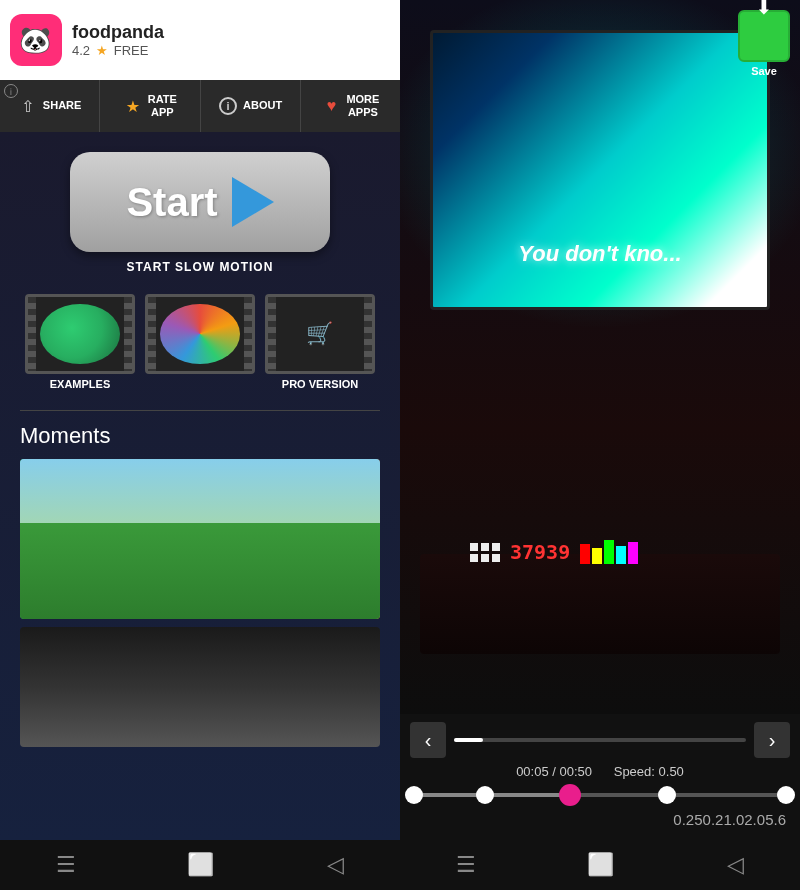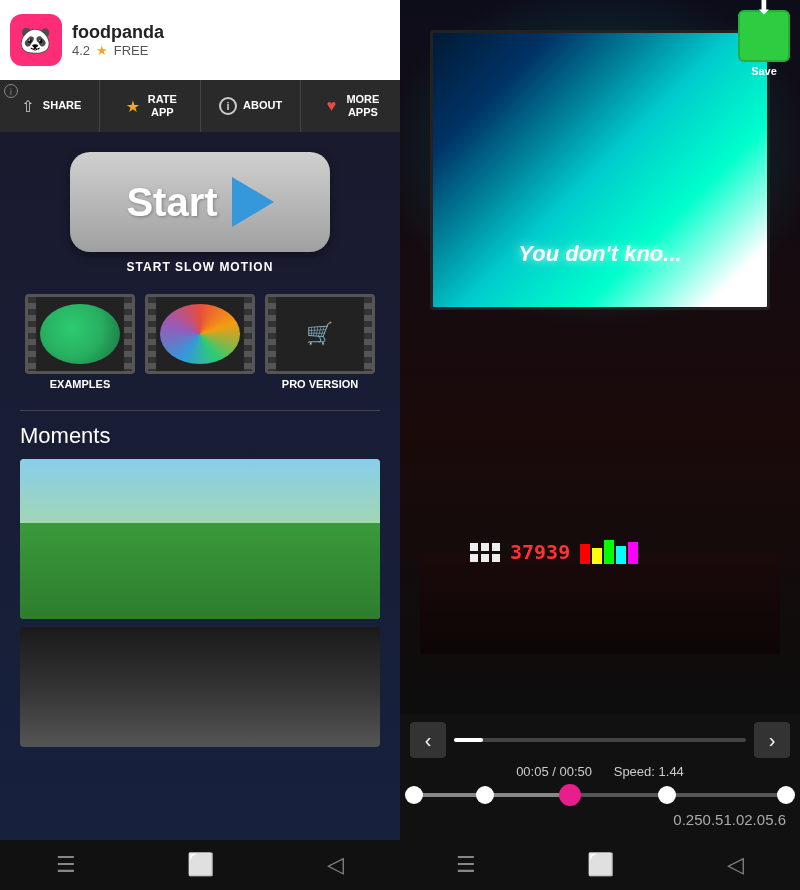--- a/index.html
+++ b/index.html
@@ -629,40 +629,40 @@
       <div class="nav-arrow">‹</div>
       <div class="timeline-bar">
         <div class="timeline-progress" style="width: 10%;"></div>
       </div>
       <div class="nav-arrow">›</div>
     </div>
 
     <div class="time-speed-row">
       <span>00:05 / 00:50</span>
       &nbsp;&nbsp;&nbsp;&nbsp;
-      <span>Speed: 1.44</span>
+      <span>Speed: 0.50</span>
     </div>
 
     <div class="speed-slider-container">
       <div class="speed-track">
         <div class="speed-fill" style="width: 42%;"></div>
 
         <div class="speed-thumb" style="left: 0%;"></div>
 
         <div class="speed-thumb" style="left: 19%;"></div>
 
         <div class="speed-thumb active" style="left: 42%;"></div>
 
         <div class="speed-thumb" style="left: 68%;"></div>
 
         <div class="speed-thumb" style="left: 100%;"></div>
       </div>
       <div class="speed-labels">
         <span>0.25</span>
-        <span>0.5</span>
+        <span>0.2</span>
         <span>1.0</span>
         <span>2.0</span>
         <span>5.6</span>
       </div>
     </div>
   </div>
 
   <div class="right-bottom-nav">
     <span class="nav-icon">☰</span>
     <span class="nav-icon">⬜</span>

